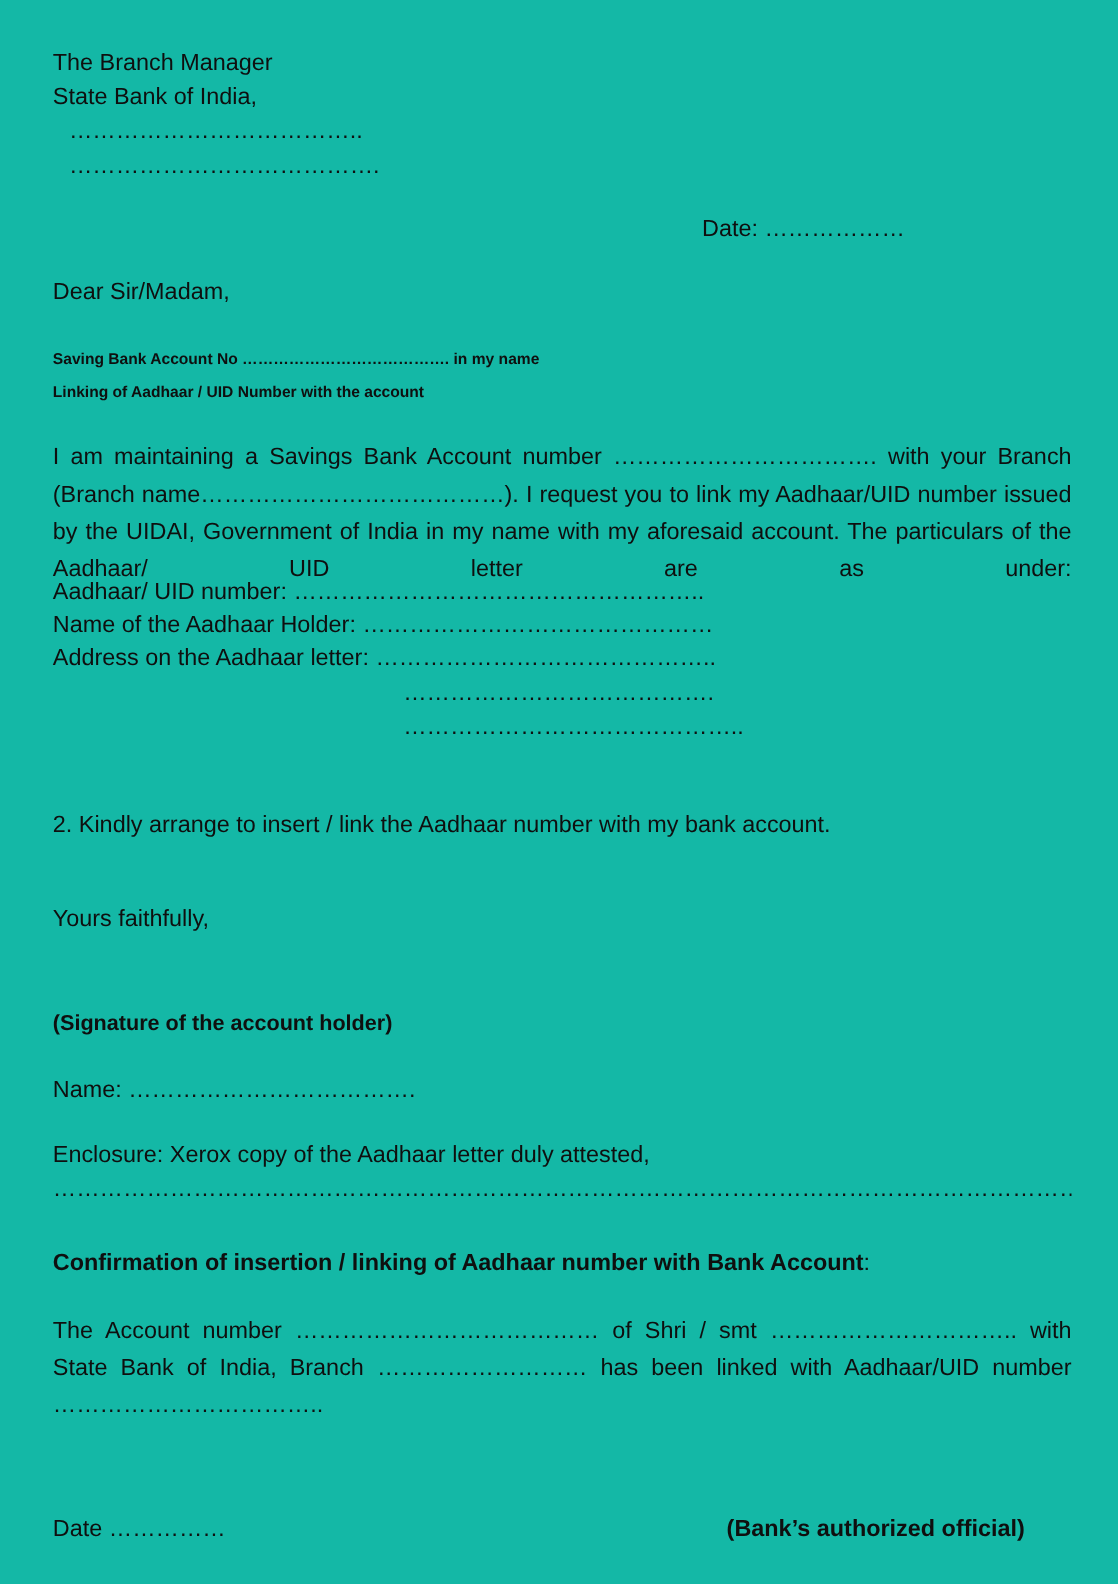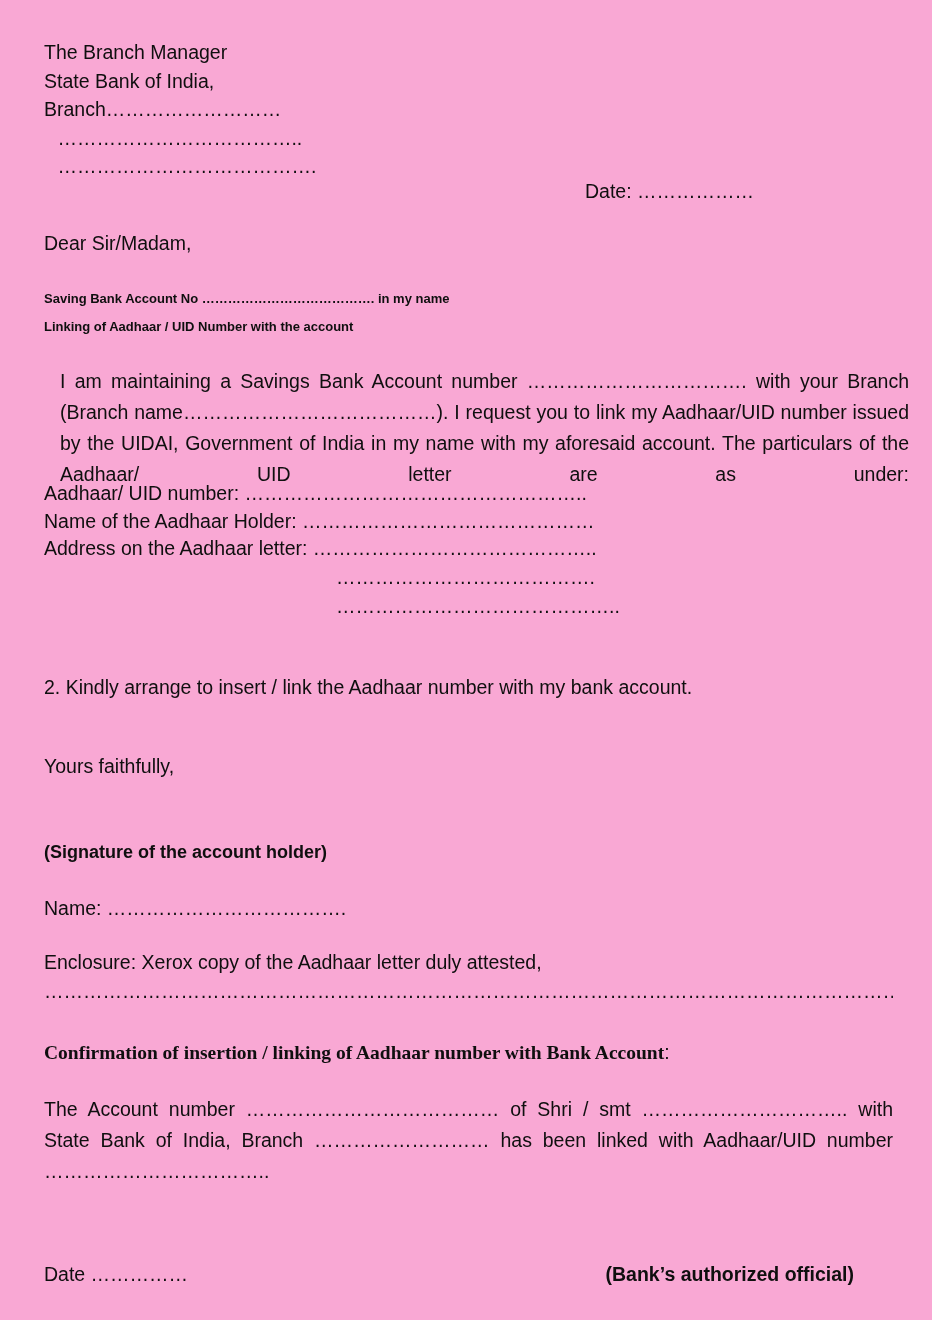--- a/index.html
+++ b/index.html
@@ -95,21 +95,21 @@
   .subject-block {
     position: absolute;
     left: 0;
     top: 285px;
     width: 849px;
   }
 
   
   .body-para {
     position: absolute;
-    left: 16px;
+    left: 0;
     top: 366px;
     width: 849px;
   }
 
   
   .particulars {
     position: absolute;
     left: 0;
     top: 480px;
     width: 849px;
@@ -186,21 +186,20 @@
   
   .confirm-head {
     position: absolute;
     left: 0;
     top: 1038px;
     font-size: 19.5px;
     line-height: 28px;
   }
   .confirm-head .bold {
     font-weight: bold;
-    font-family: Liberation Serif, serif;
   }
 
   
   .confirm-para {
     position: absolute;
     left: 0;
     top: 1094px;
     width: 849px;
   }
 
@@ -224,27 +223,26 @@
     font-size: 19.5px;
     line-height: 28px;
     font-weight: bold;
     white-space: pre;
     margin-right: 39px;
   }
 </style>
 </head>
 <body style="color: rgb(15, 15, 15);">
 
-<div class="page" style="background: #f9a8d4; padding-left: 36px;">
+<div class="page" style="background: #14b8a6; padding-left: 36px;">
   <div class="content">
 
     <div class="addr-block">
       <div class="addr-line">The Branch Manager</div>
       <div class="addr-line">State Bank of India,</div>
-      <div class="addr-line">Branch………………………</div>
       <div class="addr-line addr-indent"> ………………………………..</div>
       <div class="addr-line addr-indent"> ………………………………….</div>
     </div>
 
     <div class="date-top">Date: ………………</div>
 
     <div class="salutation">Dear Sir/Madam,</div>
 
     <div class="subject-block">
       <span class="underline-bold">Saving Bank Account No …………………………………. in my name</span>

